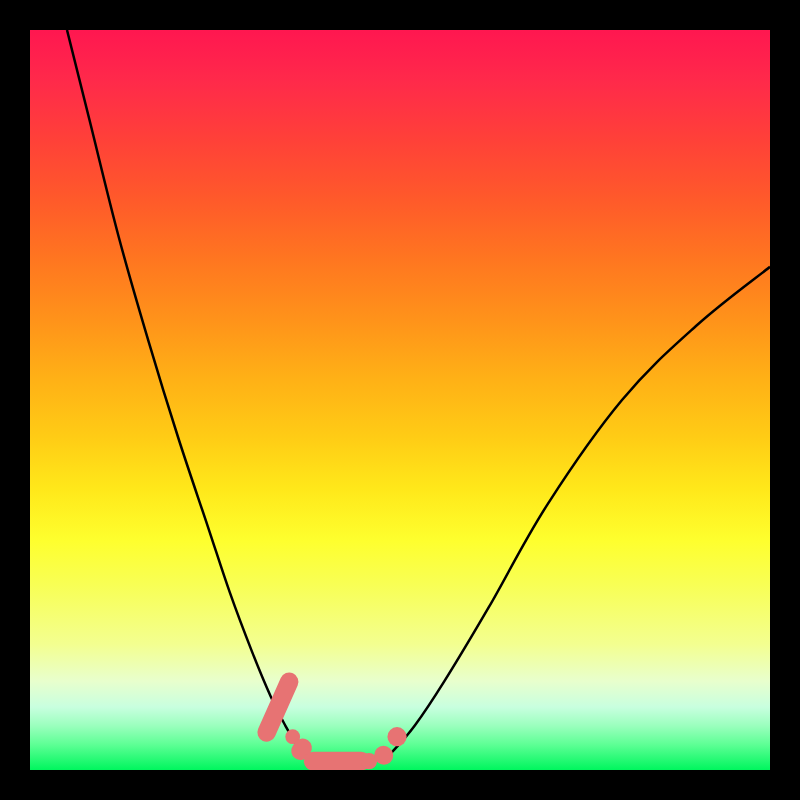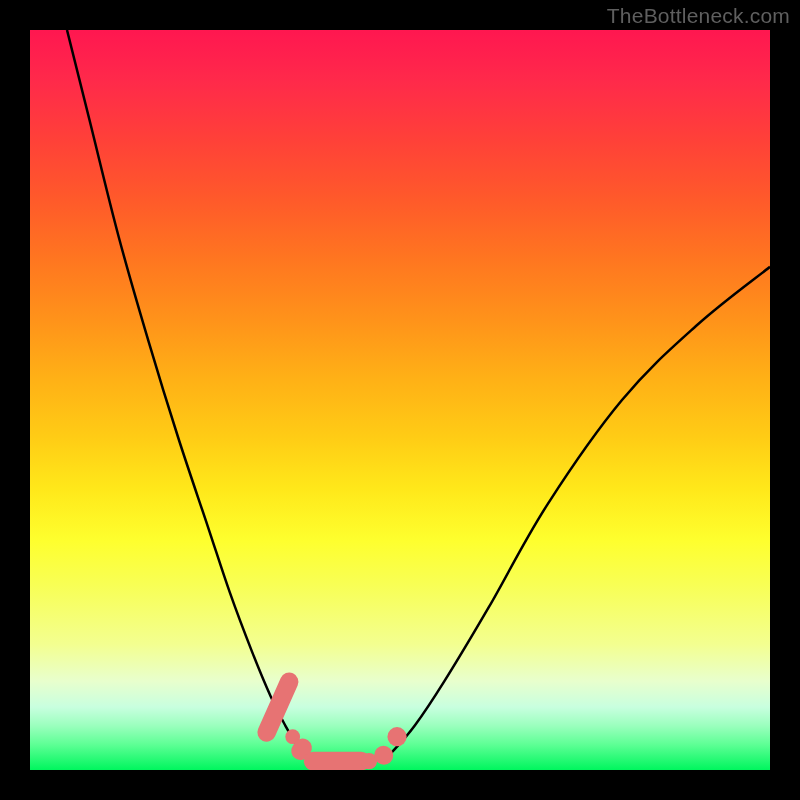--- a/index.html
+++ b/index.html
@@ -74,21 +74,20 @@
   }
   .marker-dot {
     fill: #e77373;
   }
 </style>
 </head>
 <body>
 
 <div class="frame">
 
-  <div class="watermark">TheBottleneck.com</div>
 
   <div class="plot-area">
     <div class="gradient"></div>
 
     <svg id="plot-svg" width="740" height="740" viewBox="0 0 740 740">
 
     <path d="M 37 0 C 40.996 15.983999999999991, 49.876000000000005 51.50399999999995, 59.2 88.79999999999995 C 68.524 126.09599999999996, 78.14399999999999 167.24000000000004, 88.8 207.20000000000005 C 99.456 247.16000000000005, 107.744 274.836, 118.4 310.8 C 129.056 346.764, 137.344 373.7, 148 407 C 158.656 440.3, 168.27599999999998 467.828, 177.6 495.79999999999995 C 186.924 523.7719999999999, 191.80800000000002 539.756, 199.8 562.4 C 207.792 585.044, 214.674 602.952, 222 621.6 C 229.326 640.248, 234.506 652.68, 240.5 666 C 246.494 679.32, 250.63799999999998 686.942, 255.29999999999998 695.6 C 259.962 704.258, 262.80359999999996 708.772, 266.4 714.1 C 269.9964 719.428, 271.95000000000005 722.1364000000001, 275.28000000000003 725.2 C 278.61 728.2636, 283.1684 730.0544, 284.90000000000003 731.12" class="curve"></path>
         <path d="M 351.5 731.12 C 353.498 729.3884, 356.60599999999994 727.8936, 362.59999999999997 721.5 C 368.594 715.1064, 375.476 708.254, 384.8 695.6 C 394.124 682.946, 401.08000000000004 672.5120000000001, 414.40000000000003 651.2 C 427.72 629.888, 440.15200000000004 609.168, 458.8 577.2 C 477.448 545.2320000000001, 494.024 510.896, 518 473.6 C 541.976 436.30400000000003, 565.36 401.968, 592 370 C 618.64 338.032, 639.36 319.976, 666 296 C 692.64 272.024, 726.68 247.45599999999996, 740 236.79999999999995" class="curve"></path>
         <rect x="-37" y="-9.25" width="74" height="18.5" rx="9.25" ry="9.25" class="marker-pill" transform="translate(247.9 677.1) rotate(-66)"></rect>
         <circle cx="262.7" cy="706.7" r="7.4" class="marker-dot"></circle>

